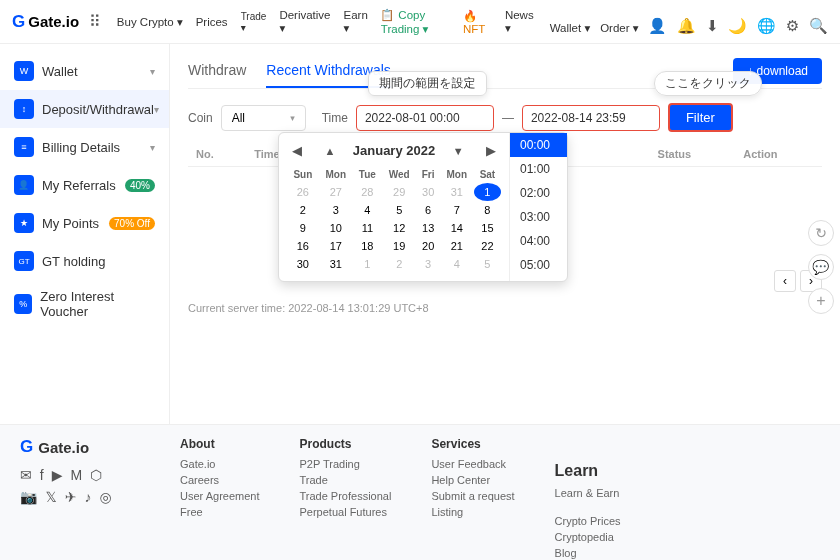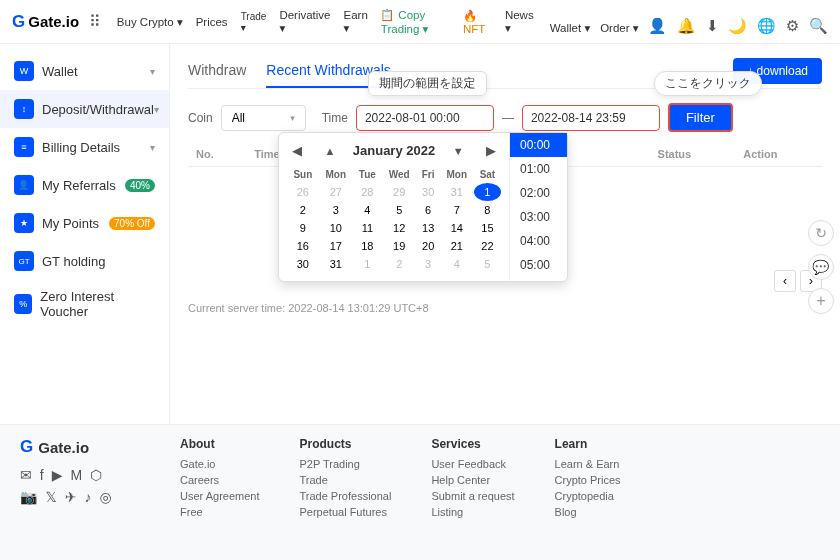--- a/index.html
+++ b/index.html
@@ -263,22 +263,22 @@
 
     <div>
       <h4 style="font-size:12px;font-weight:700;color:#333;margin-bottom:7px;">Services</h4>
       <a style="display:block;font-size:11px;color:#666;margin-bottom:4px;cursor:pointer;text-decoration:none;">User Feedback</a>
       <a style="display:block;font-size:11px;color:#666;margin-bottom:4px;cursor:pointer;text-decoration:none;">Help Center</a>
       <a style="display:block;font-size:11px;color:#666;margin-bottom:4px;cursor:pointer;text-decoration:none;">Submit a request</a>
       <a style="display:block;font-size:11px;color:#666;margin-bottom:4px;cursor:pointer;text-decoration:none;">Listing</a>
     </div>
 
     <div>
-      <h4 style="font-size:12px;font-weight:700;color:#333;margin-bottom:7px;">Learn</h4>
-      <a style="display:block;font-size:11px;color:#666;margin-bottom:4px;cursor:pointer;text-decoration:none;">Learn &amp; Earn</a>
+      <h4 style="font-size:16px;font-weight:700;color:#333;margin-bottom:7px;margin-top:25px;">Learn</h4>
+      <a style="display:block;font-size:11px;color:#666;margin-bottom:16px;cursor:pointer;text-decoration:none;">Learn &amp; Earn</a>
       <a style="display:block;font-size:11px;color:#666;margin-bottom:4px;cursor:pointer;text-decoration:none;">Crypto Prices</a>
       <a style="display:block;font-size:11px;color:#666;margin-bottom:4px;cursor:pointer;text-decoration:none;">Cryptopedia</a>
       <a style="display:block;font-size:11px;color:#666;margin-bottom:4px;cursor:pointer;text-decoration:none;">Blog</a>
     </div>
   </div>
 </div>
 
 <div style="position:fixed;right:6px;top:220px;display:flex;flex-direction:column;gap:8px;z-index:50;">
   <div style="font-size:14px;color:#999;cursor:pointer;display:flex;align-items:center;justify-content:center;width:26px;height:26px;background:#fff;border:1px solid #ddd;border-radius:50%;">↻</div>
   <div style="font-size:14px;color:#999;cursor:pointer;display:flex;align-items:center;justify-content:center;width:26px;height:26px;background:#fff;border:1px solid #ddd;border-radius:50%;">💬</div>

